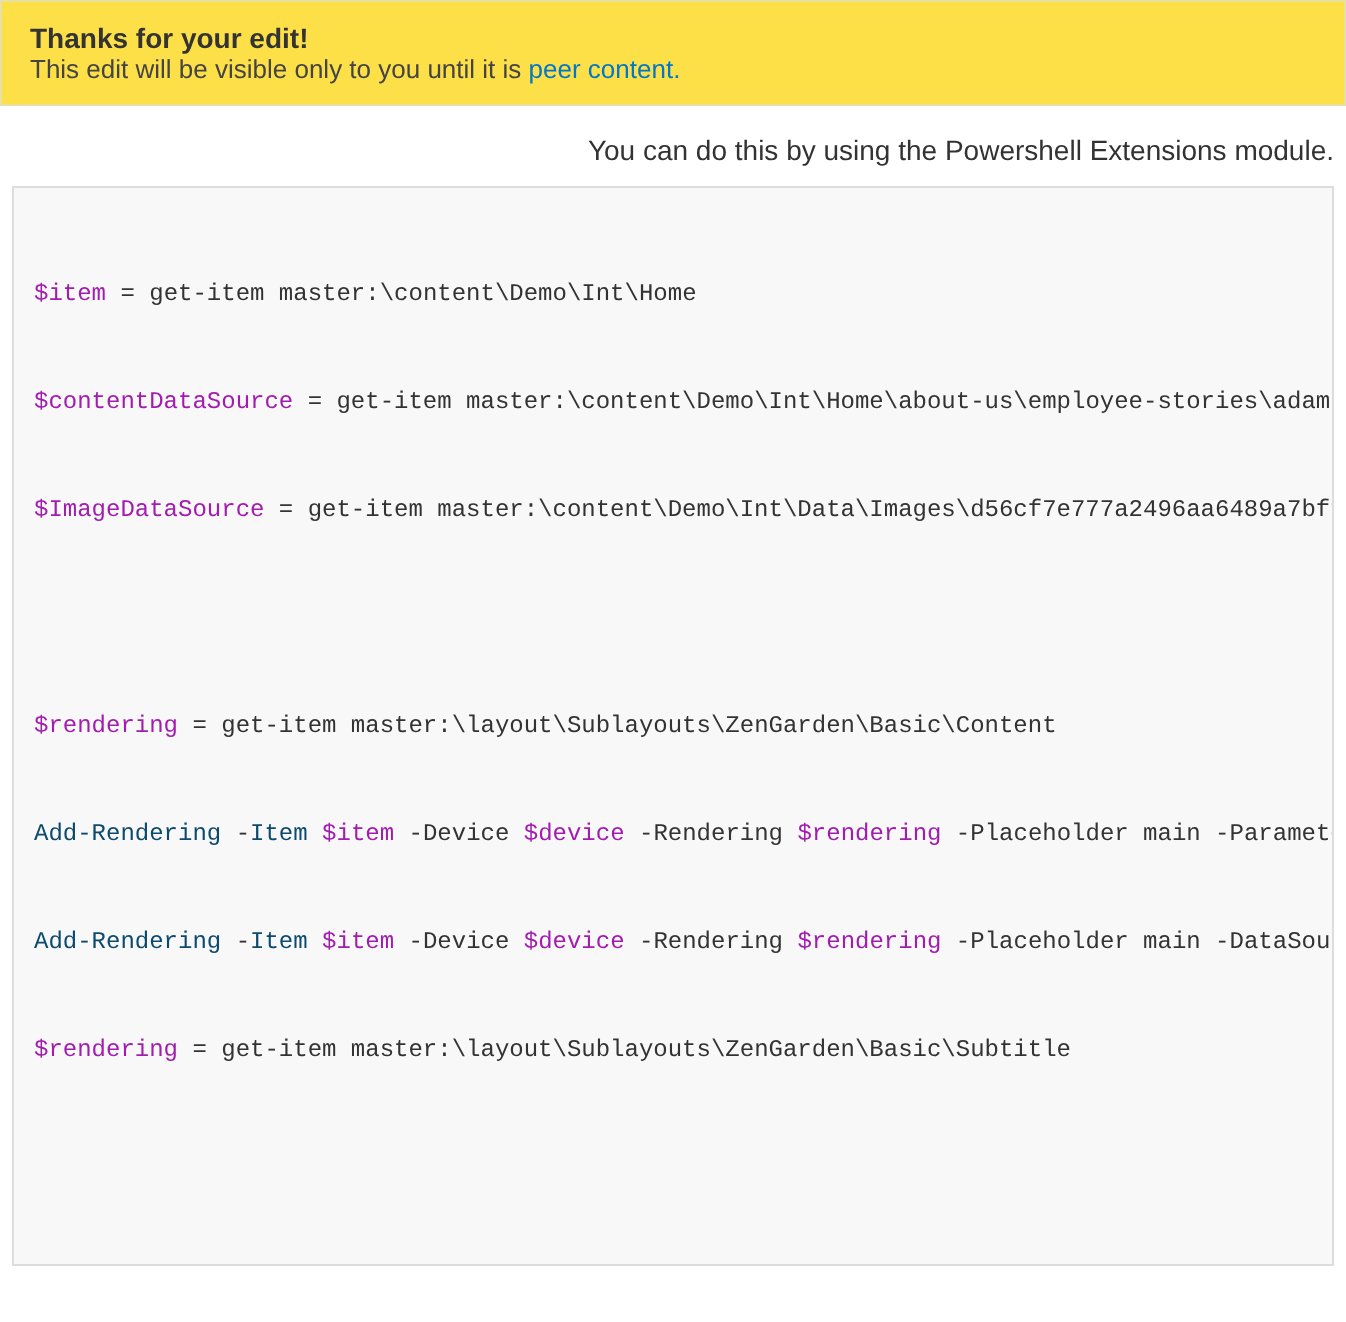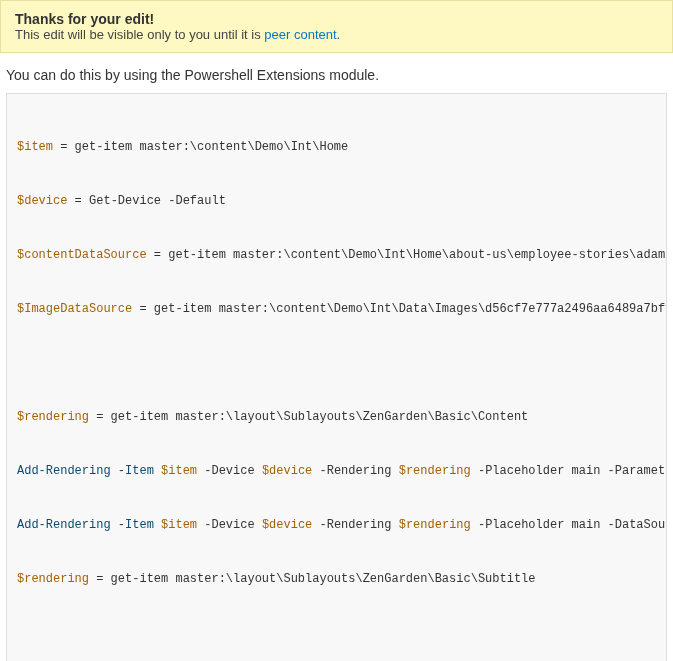--- a/index.html
+++ b/index.html
@@ -5,21 +5,21 @@
     * { box-sizing: border-box; margin: 0; padding: 0; }
     body {
       font-family: Arial, sans-serif;
       font-size: 14px;
       color: #333;
       background: #fff;
       width: 673px;
     }
 
     .edit-notice {
-      background: #fef9c3;
+      background: #fde047;
       border: 1px solid #e8e0a0;
       padding: 10px 14px;
       margin-bottom: 14px;
     }
     .edit-notice .title {
       font-weight: bold;
       color: #333;
     }
     .edit-notice .body {
       color: #444;
@@ -31,20 +31,21 @@
     }
 
     .answer-body {
       padding: 0 6px;
     }
 
     .intro-text {
       margin-bottom: 10px;
       color: #333;
       font-size: 14px;
+      text-align: right;
     }
 
     .code-block-wrapper {
       border: 1px solid #ddd;
       background: #f8f8f8;
       overflow: hidden;
       margin-bottom: 12px;
       position: relative;
     }
 
@@ -55,42 +56,41 @@
       font-size: 12px;
       color: #333;
       white-space: pre;
       line-height: 1.5;
     }
 
     .code-line {
       display: block;
     }
 
-    .code-var { color: #a16207; text-align: center; }
+    .code-var { color: #a21caf; text-align: center; }
     .code-cmd { color: #0c4a6e; }
   </style>
 </head>
 <body>
 
 <div class="edit-notice">
   <div class="title">Thanks for your edit!</div>
   <div class="body">
     <span>This edit will be visible only to you until it is</span>
     <a href="#">peer content.</a>
   </div>
 </div>
 
 <div class="answer-body">
 
   <p class="intro-text">You can do this by using the Powershell Extensions module.</p>
 
   <div class="code-block-wrapper">
     <div class="code-block">
       <span class="code-line"><span class="code-var">$item</span> = get-item master:\content\Demo\Int\Home</span>
-      <span class="code-line"><span class="code-var">$device</span> = Get-Device -Default</span>
       <span class="code-line"><span class="code-var">$contentDataSource</span> = get-item master:\content\Demo\Int\Home\about-us\employee-stories\adam-n</span>
       <span class="code-line"><span class="code-var">$ImageDataSource</span> = get-item master:\content\Demo\Int\Data\Images\d56cf7e777a2496aa6489a7bffc</span>
       <span class="code-line"> </span>
       <span class="code-line"><span class="code-var">$rendering</span> = get-item master:\layout\Sublayouts\ZenGarden\Basic\Content</span>
       <span class="code-line"><span class="code-cmd">Add-Rendering</span> -<span class="code-cmd">Item</span> <span class="code-var">$item</span> -Device <span class="code-var">$device</span> -Rendering <span class="code-var">$rendering</span> -Placeholder main -Parameter</span>
       <span class="code-line"><span class="code-cmd">Add-Rendering</span> -<span class="code-cmd">Item</span> <span class="code-var">$item</span> -Device <span class="code-var">$device</span> -Rendering <span class="code-var">$rendering</span> -Placeholder main -DataSourc</span>
       <span class="code-line"><span class="code-var">$rendering</span> = get-item master:\layout\Sublayouts\ZenGarden\Basic\Subtitle</span>
       
       
       

